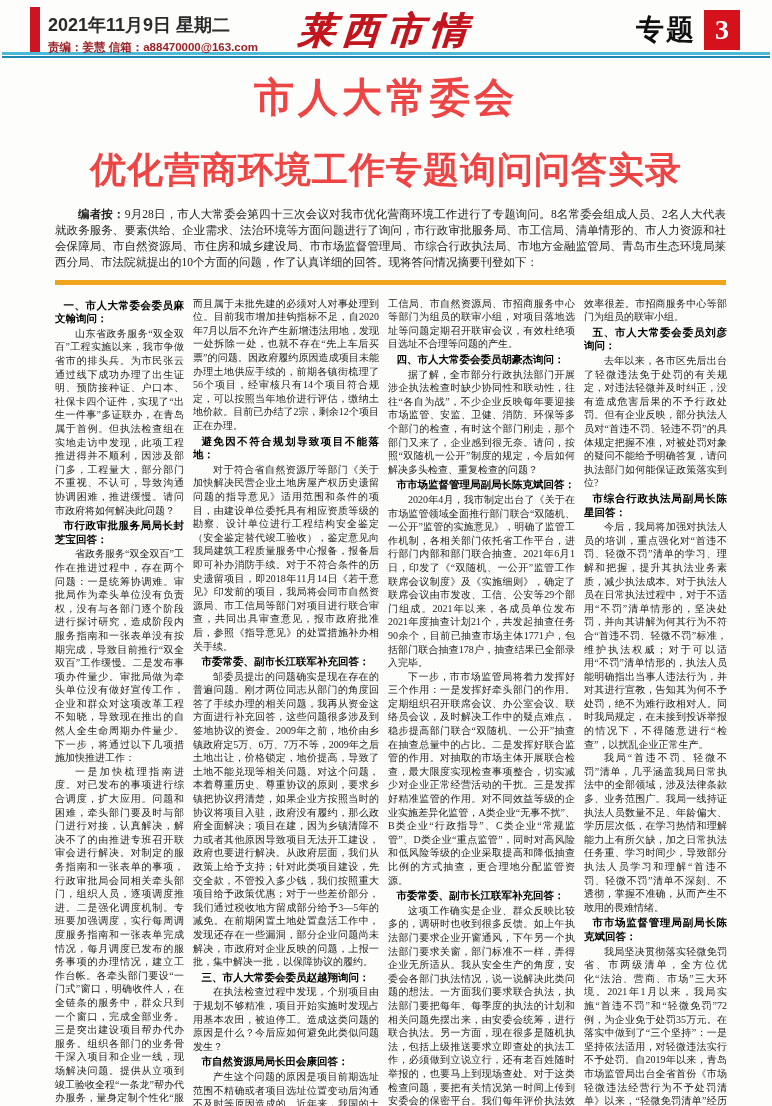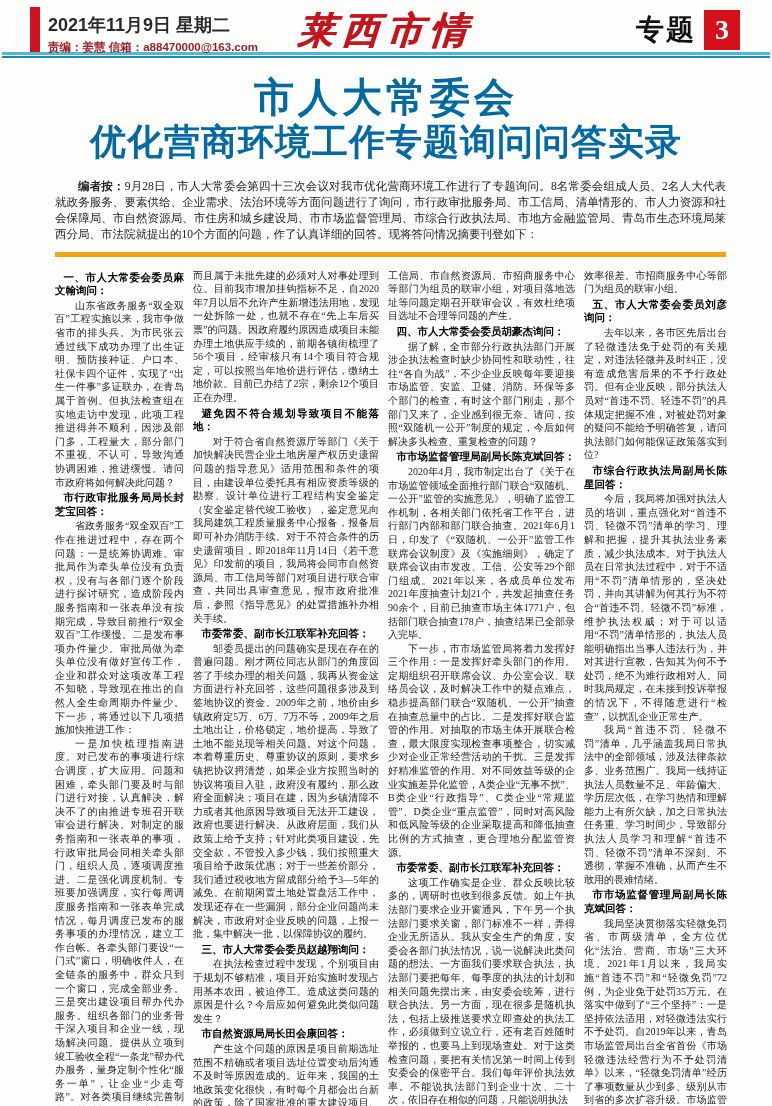--- a/index.html
+++ b/index.html
@@ -19,23 +19,23 @@
     font-style:italic;transform:skewX(-4deg);
     text-shadow:1px 0 0 #c3151d;
   }
   .section-wrap{position:absolute;right:32px;top:10px;display:flex;align-items:center;gap:8px;}
   .section-label{font-size:28px;font-weight:900;color:#111;font-family:"Liberation Sans",sans-serif;letter-spacing:2px;}
   .page-num{width:36px;height:40px;background:#d5121b;color:#fff;font-size:28px;font-weight:bold;
     display:flex;align-items:center;justify-content:center;font-family:"Liberation Serif",serif;}
   .rule-cyan{height:3px;background:#4cb9d6;margin:0 2px;}
   .rule-cyan2{height:2px;background:#1d86b4;margin:1px 2px 0 2px;}
   
-  .headline{text-align:center;margin-top:16px;line-height:1.18;color:#0369a1;}
+  .headline{text-align:center;margin-top:16px;line-height:1.18;color:#ef4444;}
   .headline .l1{font-size:40px;font-weight:900;letter-spacing:4px;}
-  .headline .l2{font-size:36px;font-weight:900;letter-spacing:1px;}
+  .headline .l2{font-size:36px;font-weight:900;letter-spacing:1px;margin-top:28px;}
   
   .ednote{margin:14px 46px 0 55px;font-size:11.5px;line-height:16px;text-align:justify;text-indent:2em;color:#222;}
   .ednote b{font-weight:bold;}
   .gold-rule{height:5px;background:#f0a41c;margin:10px 46px 0 55px;}
   
   .columns{display:flex;gap:9px;margin:12px 45px 0 55px;height:838px;overflow:hidden;}
   .col{overflow:hidden;height:100%;}
   .col1{flex:0 0 129px;}
   .col2{flex:0 0 186px;}
   .col3{flex:0 0 187px;}

